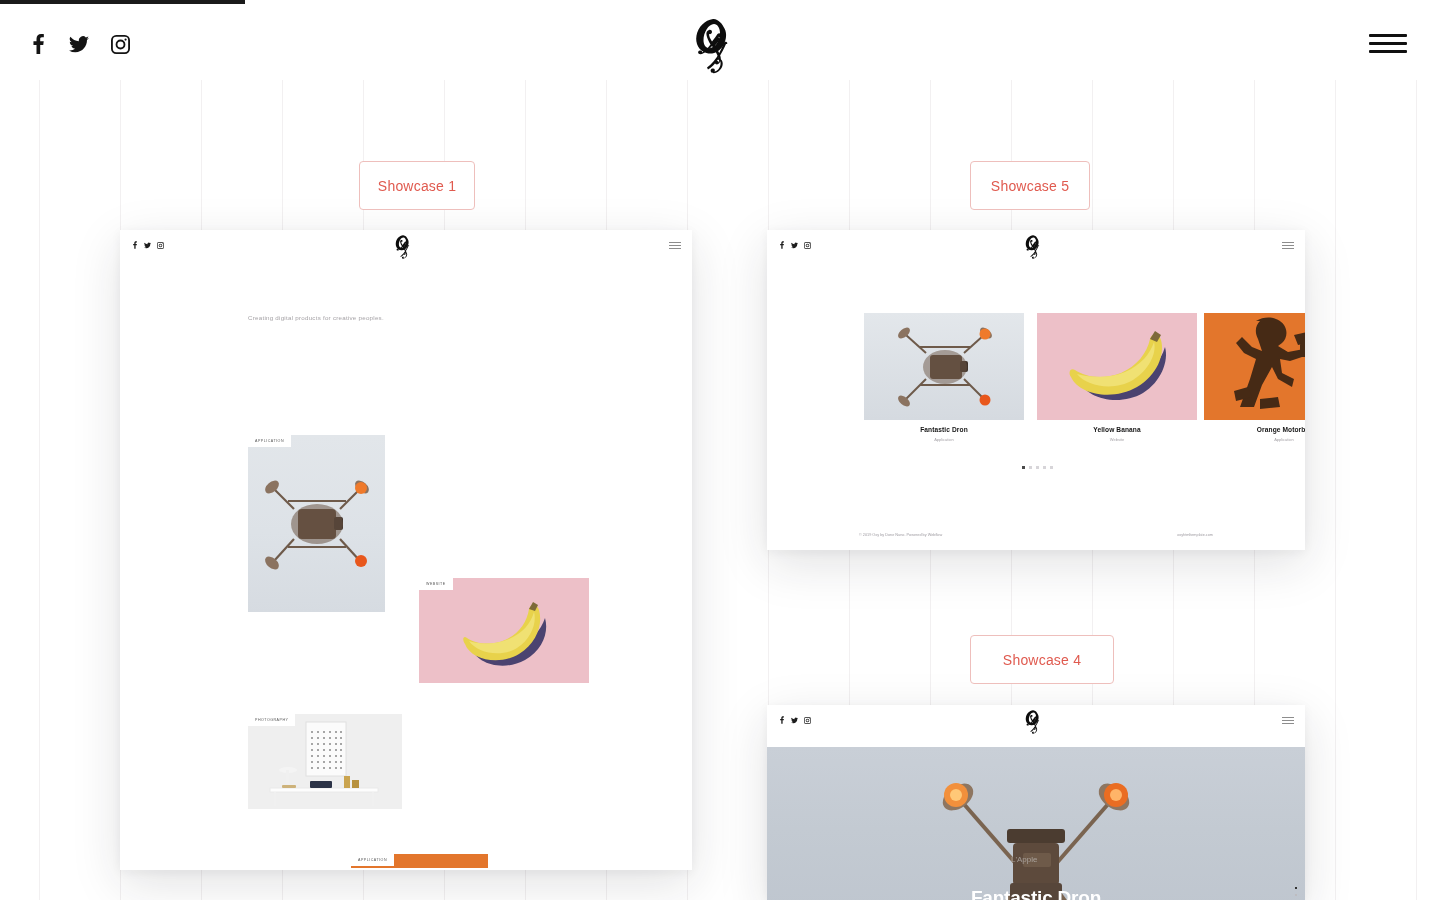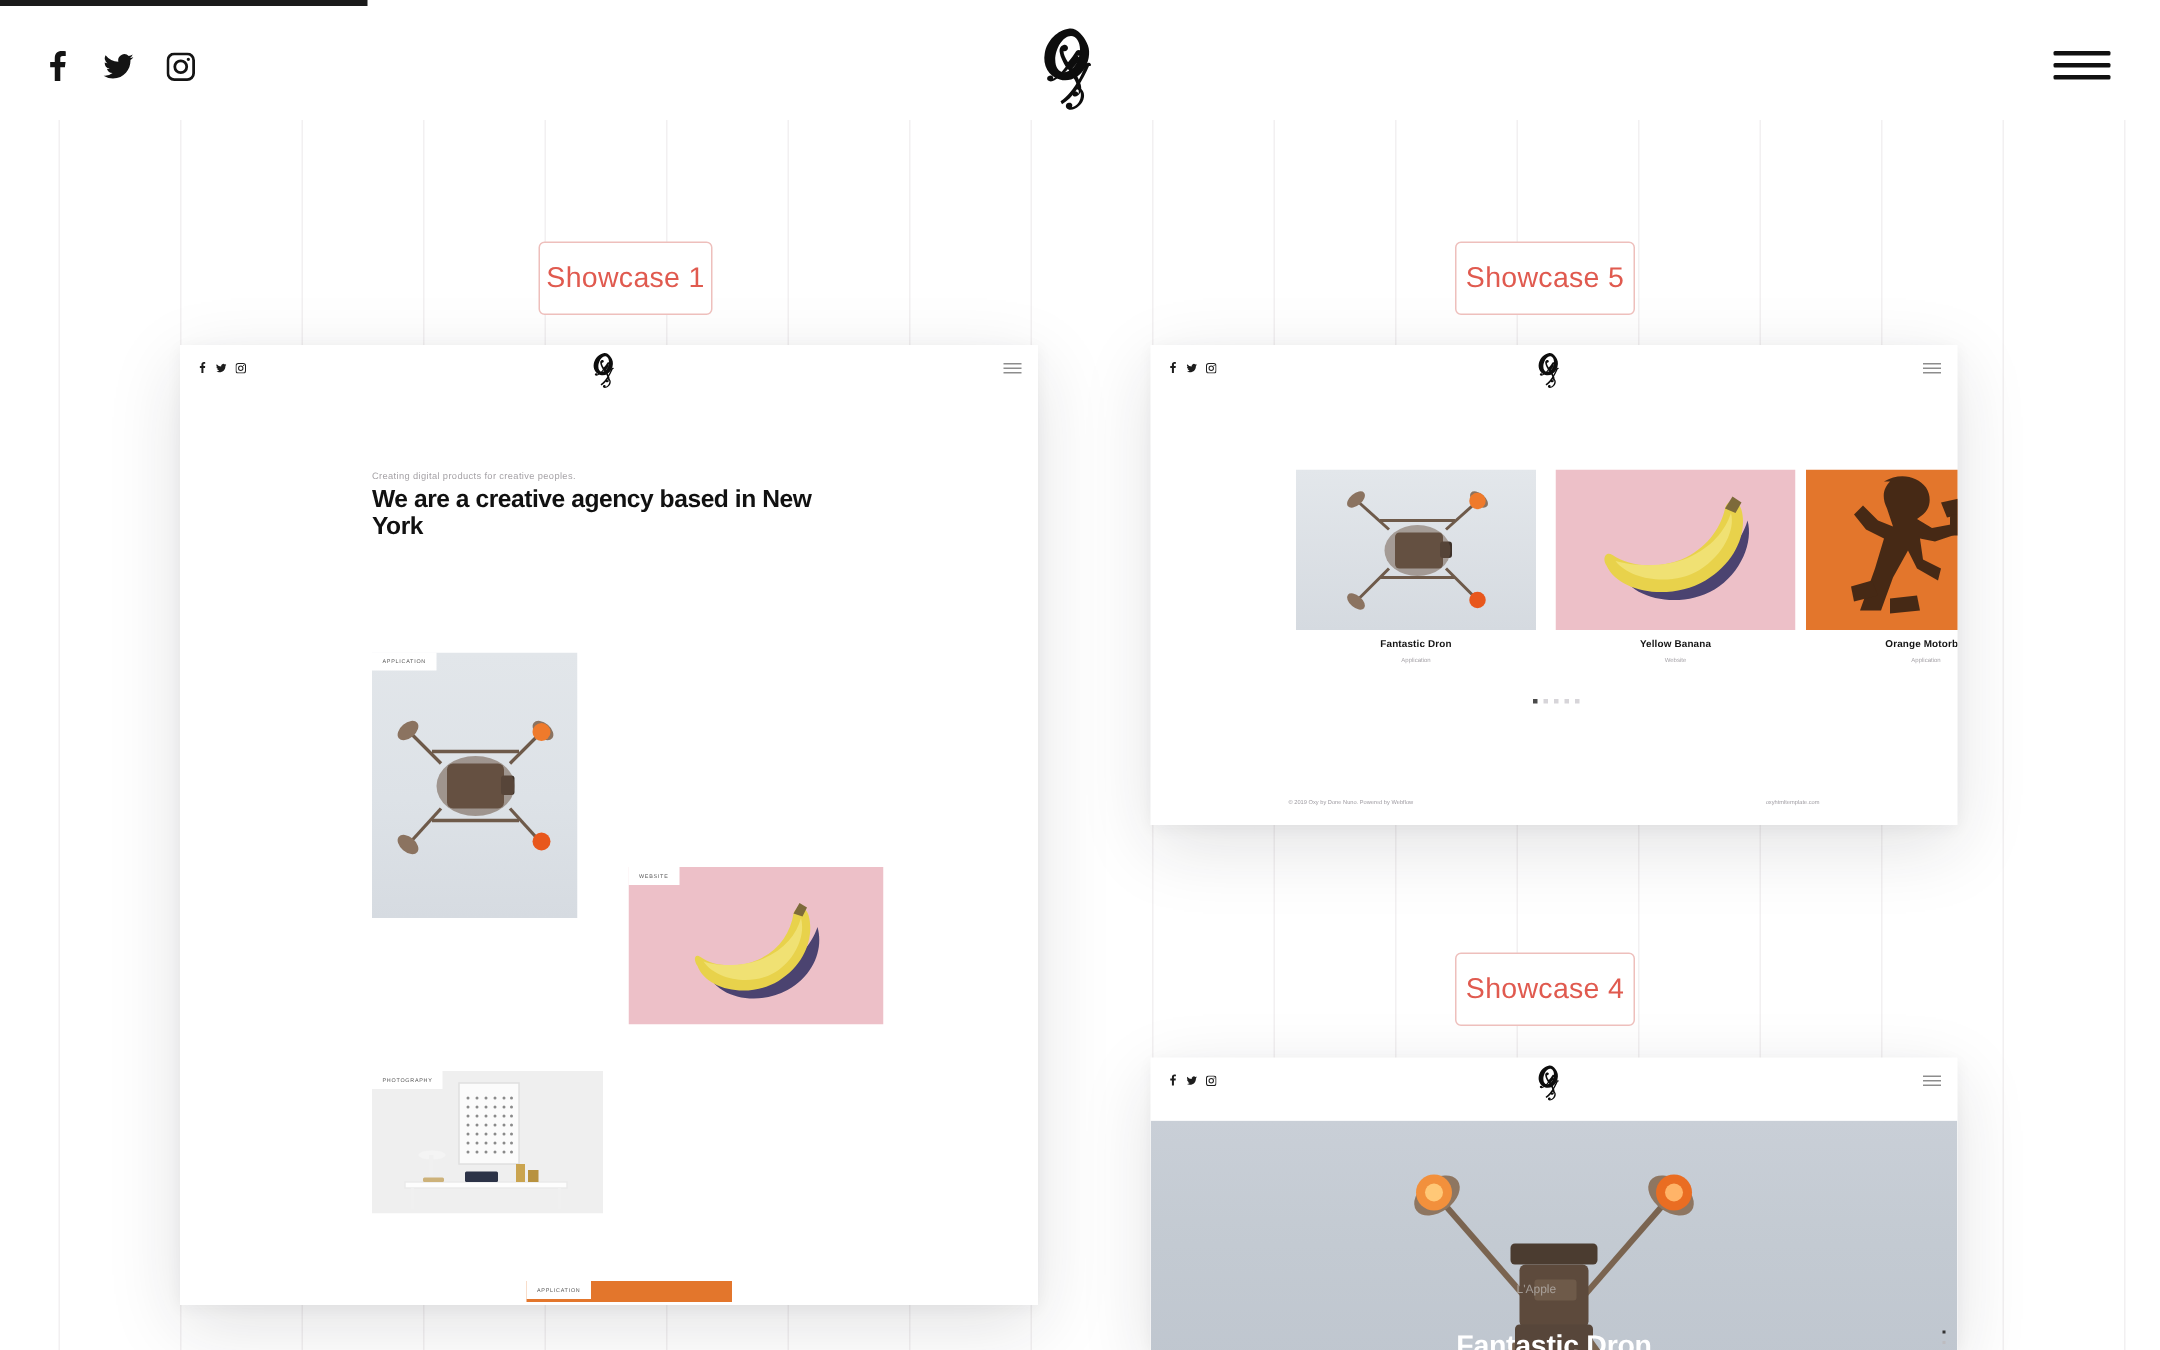--- a/index.html
+++ b/index.html
@@ -67,21 +67,21 @@
   #menu-toggle i:nth-child(2) { top: 8px; }
   #menu-toggle i:nth-child(3) { top: 16px; }
 
   
   .sc-btn {
     position: absolute; z-index: 30;
     border: 1px solid #eebfbc;
     border-radius: 4px;
     background: #ffffff;
     color: #e05a4f;
-    font-size: 19px;
+    font-size: 14px;
     letter-spacing: .2px;
     display: flex; align-items: center; justify-content: center;
     cursor: pointer;
   }
 
   
   .panel {
     position: absolute; z-index: 20;
     background: #ffffff;
     box-shadow: 0 14px 46px rgba(30,30,40,.13), 0 2px 10px rgba(30,30,40,.05);
@@ -255,21 +255,21 @@
 
   <div id="menu-toggle">
     <i></i>
     <i></i>
     <i></i>
   </div>
 </header>
 
 <div class="sc-btn" id="sc-btn-1" style="left: 359px; top: 161px; width: 116px; height: 49px; color: rgb(224, 90, 79); border-color: rgb(238, 191, 188);">Showcase 1</div>
 <div class="sc-btn" id="sc-btn-2" style="left: 970px; top: 161px; width: 120px; height: 49px; color: rgb(224, 90, 79); border-color: rgb(238, 191, 188);">Showcase 5</div>
-<div class="sc-btn" id="sc-btn-4" style="left: 970px; top: 635px; width: 120px; height: 49px; color: rgb(224, 90, 79); border-color: rgb(238, 191, 188);">Showcase 4</div>
+<div class="sc-btn" id="sc-btn-4" style="left: 970px; top: 635px; width: 144px; height: 49px; color: rgb(224, 90, 79); border-color: rgb(238, 191, 188);">Showcase 4</div>
 
 <section class="panel" id="panel-1">
   <div class="p-header">
     <div class="p-social">
       <span>
           <svg width="4" height="8" viewBox="0 0 11 20">
             <path fill="currentColor" d="M7.2 20v-9.1h3.05l.46-3.55H7.2V5.08c0-1.03.28-1.73 1.76-1.73h1.88V.17C10.51.12 9.39 0 8.09 0 5.37 0 3.51 1.66 3.51 4.71v2.64H.45v3.55h3.06V20H7.2z"></path>
           </svg>
         </span>
       <span>
@@ -293,21 +293,20 @@
         </svg>
     </div>
     <div class="p-burger">
       <i></i>
       <i></i>
       <i></i>
     </div>
   </div>
 
   <div id="sc1-eyebrow">Creating digital products for creative peoples.</div>
-  <div id="sc1-heading">We are a creative agency based in New York</div>
 
   <div class="work-card" id="w1-c0" style="left: 128px; top: 205px; width: 137px; height: 177px;">
     <svg width="100%" height="100%" viewBox="0 0 137 177" preserveAspectRatio="none">
       <defs>
           <linearGradient id="g-drone1" x1="0" y1="0" x2="0" y2="1">
         <stop offset="0" stop-color="#e2e6ea"></stop>
             <stop offset=".55" stop-color="#dde2e7"></stop>
             <stop offset="1" stop-color="#d6dbe1"></stop>
       </linearGradient>
         </defs>

